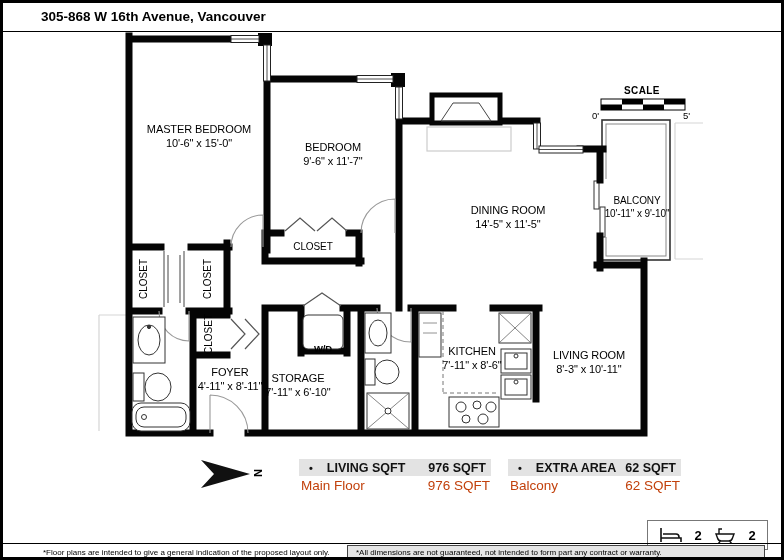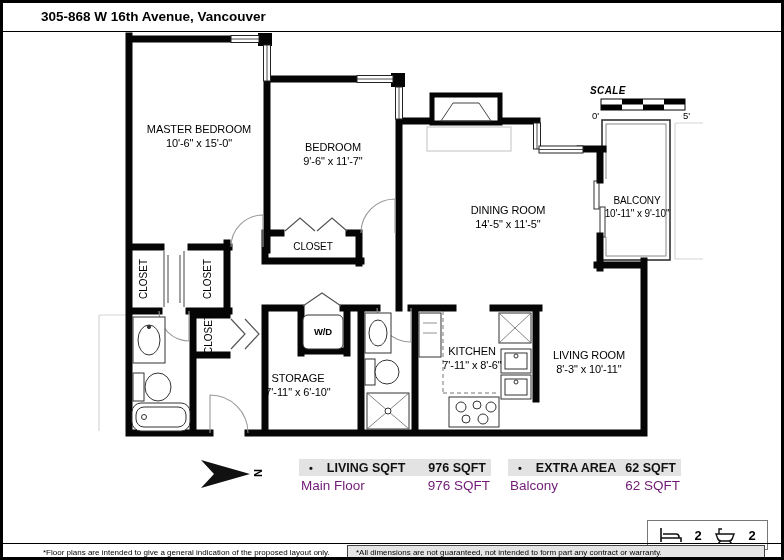--- a/index.html
+++ b/index.html
@@ -10,35 +10,35 @@
   }
   #plan-svg{position:absolute; left:0; top:0;}
   .hline{position:absolute; left:0; right:0; border-top:1.5px solid #000;}
   .lbl{
     position:absolute; transform:translate(-50%,-50%); text-align:center;
     white-space:nowrap; font:400 11px/1.25 "Liberation Sans",sans-serif;
     letter-spacing:-0.1px; color:#000;
   }
   .lbl.small{font-size:10px;}
   .lbl.vert{transform:translate(-50%,-50%) rotate(-90deg); font-size:10px; letter-spacing:0;}
-  .lbl.bold{font-weight:700; font-size:9.5px;}
+  .lbl.bold{font-weight:700; font-size:9.5px;margin-top:17px;}
   .pos{position:absolute; white-space:nowrap; color:#000; font-family:"Liberation Sans",sans-serif;}
   .title{font:700 13.5px "Liberation Sans",sans-serif;}
   .scale-t{font:700 10px "Liberation Sans",sans-serif; letter-spacing:.4px;}
   .tick{font:400 9.5px "Liberation Sans",sans-serif;}
   .north-n{font:700 11px "Liberation Sans",sans-serif; transform:rotate(90deg);}
   .strip{
     position:absolute; height:17px; background:#e3e3e3; display:flex; align-items:center;
     font:700 12.5px "Liberation Sans",sans-serif; color:#111;
   }
   .strip .blt{padding:0 14px 0 10px; font-size:11px;}
   .strip .val{margin-left:auto; padding-right:5px;}
   .srow{
     position:absolute; display:flex; justify-content:space-between;
-    font:400 13.5px "Liberation Sans",sans-serif; color:#701a75;
+    font:400 13.5px "Liberation Sans",sans-serif; color:#c2410c;
   }
   .legend{
     position:absolute; left:644px; top:517px; width:119px; height:28px;
     border:1px solid #777; display:flex; align-items:center; justify-content:space-evenly;
     background:#fff;
   }
   .legend .cnt{font:600 13px "Liberation Sans",sans-serif; color:#000;}
   .fnote{position:absolute; font:400 8px/13px "Liberation Sans",sans-serif; color:#000;}
   .fnote.boxed{border:1px solid #444; height:13px; padding:0 8px; background:#e5e5e5;}
 </style>
@@ -192,40 +192,44 @@
     <div>9'-6" x 11'-7"</div>
   </div>
   <div class="lbl" style="left:505px; top:215px;">
     <div>DINING ROOM</div>
     <div>14'-5" x 11'-5"</div>
   </div>
   <div class="lbl small" style="left:634px; top:204px;">
     <div>BALCONY</div>
     <div>10'-11" x 9'-10"</div>
   </div>
+  <div class="lbl" style="left:227px; top:377px;">
+    <div>FOYER</div>
+    <div>4'-11" x 8'-11"</div>
+  </div>
   <div class="lbl" style="left:295px; top:383px;">
     <div>STORAGE</div>
     <div>7'-11" x 6'-10"</div>
   </div>
   <div class="lbl" style="left:469px; top:356px;">
     <div>KITCHEN</div>
     <div>7'-11" x 8'-6"</div>
   </div>
   <div class="lbl" style="left:586px; top:360px;">
     <div>LIVING ROOM</div>
     <div>8'-3" x 10'-11"</div>
   </div>
 
   <div class="lbl small" style="left:310px; top:244px;">CLOSET</div>
   <div class="lbl vert" style="left:141px; top:276px;">CLOSET</div>
   <div class="lbl vert" style="left:205px; top:276px;">CLOSET</div>
   <div class="lbl vert" style="left:206px; top:331px;">CLOSET</div>
   <div class="lbl bold" style="left:320px; top:329px;">W/D</div>
 
-  <div class="pos scale-t" style="left:587px; top:82px;font-style:italic;">SCALE</div>
+  <div class="pos scale-t" style="left:621px; top:82px;">SCALE</div>
   <div class="pos tick" style="left:589px; top:107px;">0'</div>
   <div class="pos tick" style="left:680px; top:107px;">5'</div>
 
   <div class="pos north-n" style="left:251px; top:464px;">N</div>
 
   <div class="strip" style="left:296px; top:456px; width:192px;">
     <span class="blt">•</span>
     <span>LIVING SQFT</span>
     <span class="val">976 SQFT</span>
   </div>

